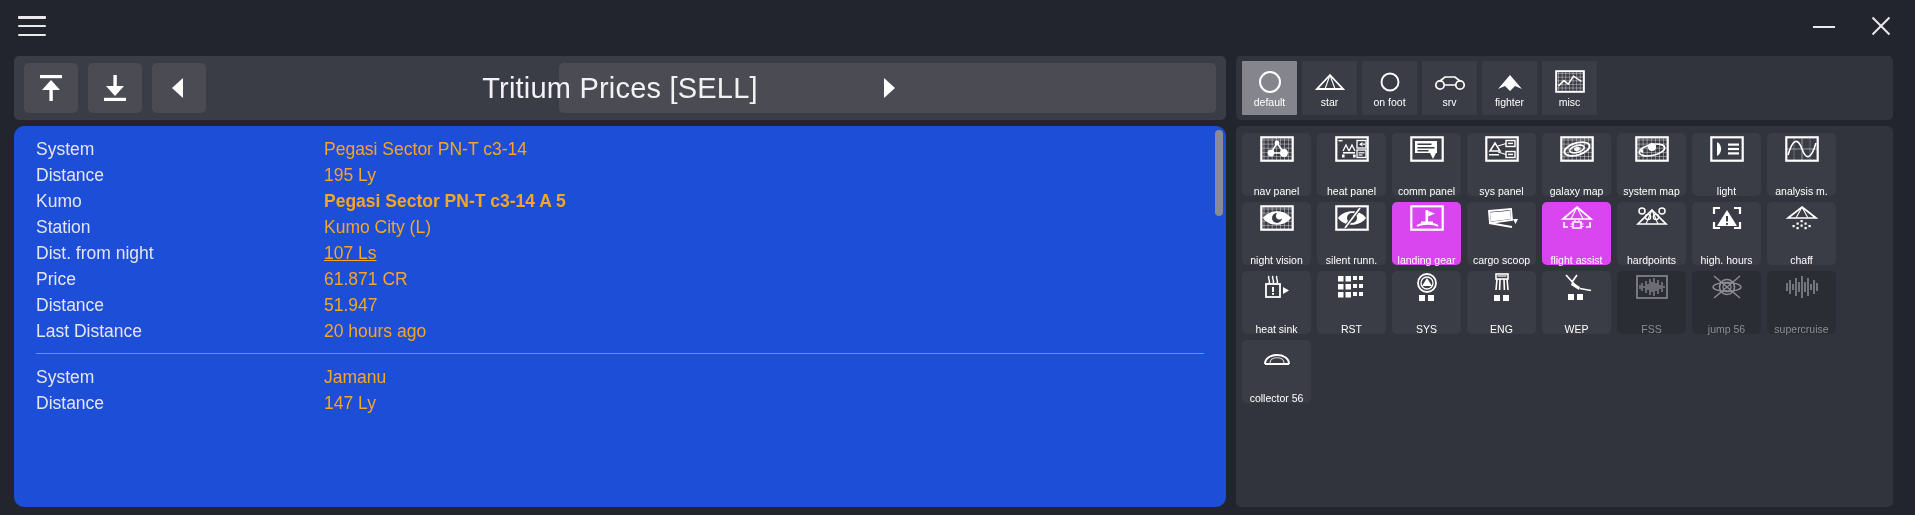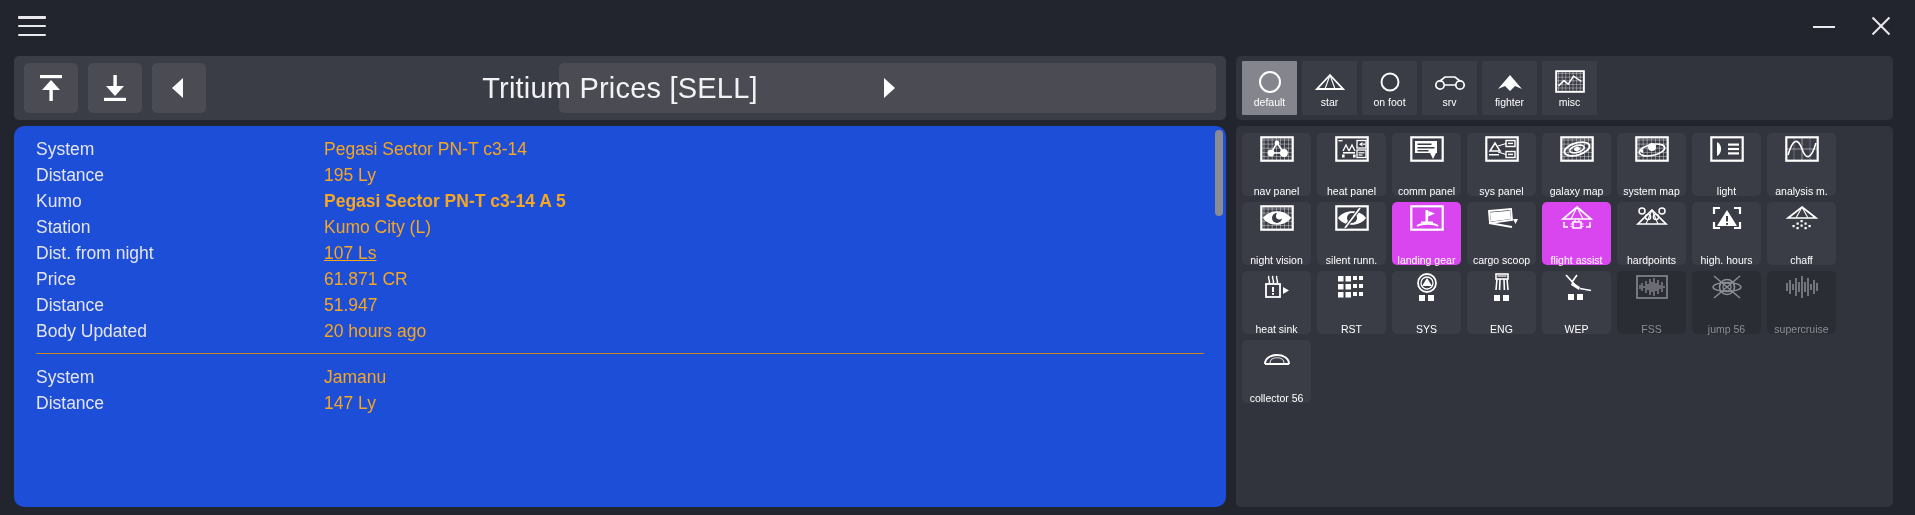--- a/index.html
+++ b/index.html
@@ -177,21 +177,21 @@
             </div>
             <div class="row">
               <div class="rk">Price</div>
               <div class="rv" style="color: rgb(245, 166, 35);">61.871 CR</div>
             </div>
             <div class="row">
               <div class="rk">Distance</div>
               <div class="rv" style="color: rgb(245, 166, 35);">51.947</div>
             </div>
             <div class="row">
-              <div class="rk">Body Updated</div>
+              <div class="rk">Last Distance</div>
               <div class="rv" style="color: rgb(245, 166, 35);">20 hours ago</div>
             </div>
           </div>
           <div class="divider" style="background: rgb(200, 135, 28);"></div>
           <div class="rec">
             <div class="row">
               <div class="rk">System</div>
               <div class="rv" style="color: rgb(245, 166, 35);">Jamanu</div>
             </div>
             <div class="row">

